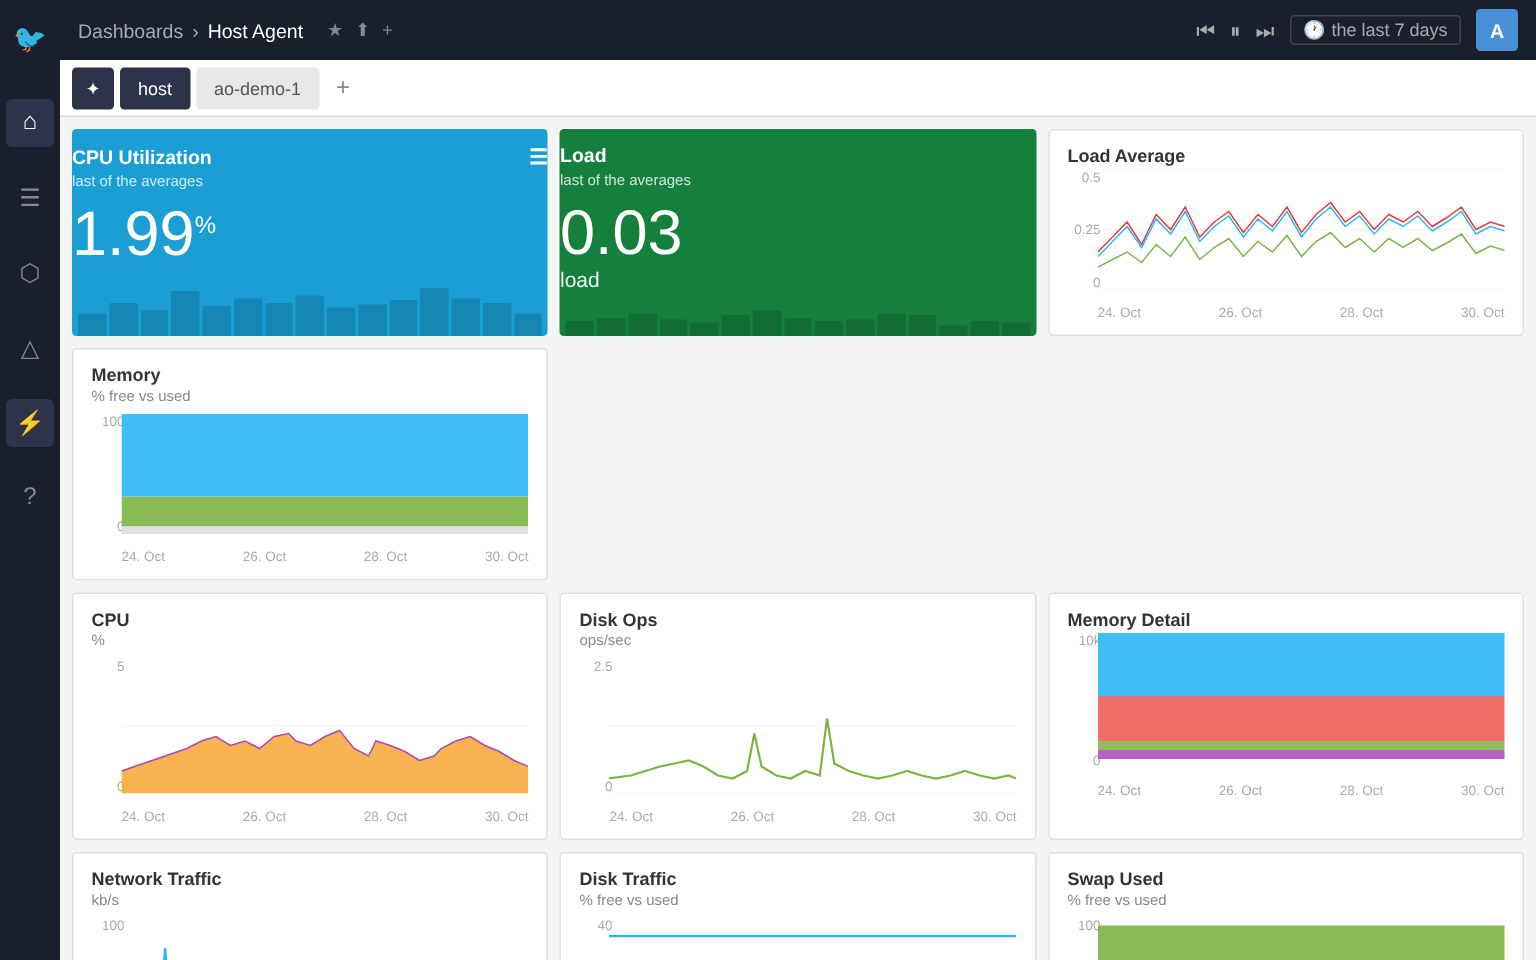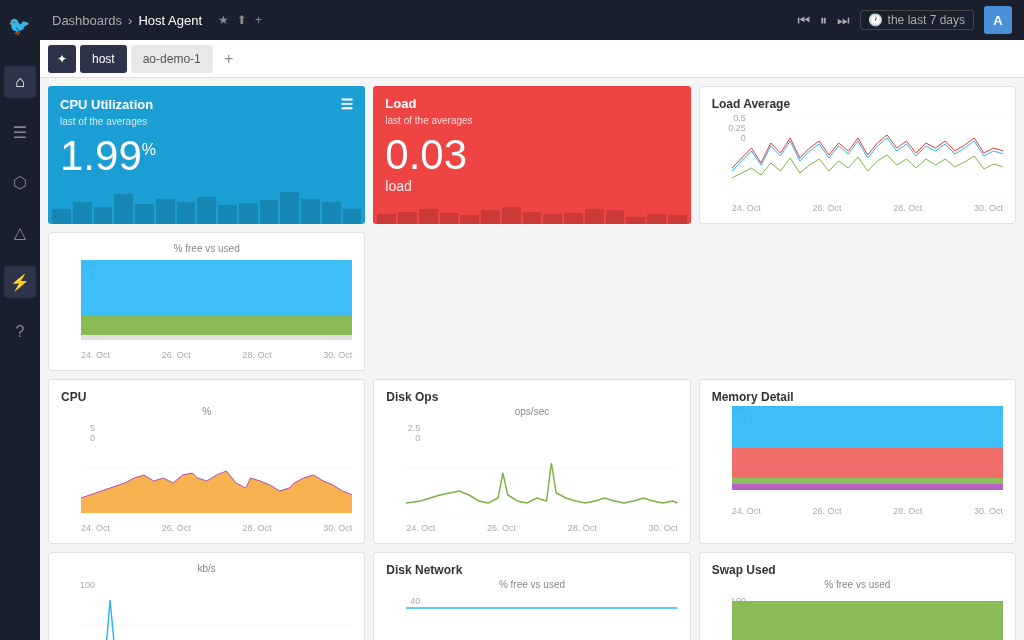--- a/index.html
+++ b/index.html
@@ -155,34 +155,33 @@
     .card-title {
       font-size: 12px;
       font-weight: 600;
       color: #333;
       margin-bottom: 2px;
     }
     .card-subtitle {
       font-size: 10px;
       color: #888;
       margin-bottom: 6px;
-      text-align: center;
     }
 
     
     .stat-card {
       border-radius: 3px;
-      padding: 10px 12px;
+      padding: 10px 0;
       color: #fff;
       position: relative;
       overflow: hidden;
       min-height: 130px;
     }
     .stat-card.cpu { background: #1a9ed4; }
-    .stat-card.load { background: #ef4444; }
+    .stat-card.load { background: #15803d; }
     .stat-card-title {
       font-size: 13px;
       font-weight: 600;
       color: #fff;
       display: flex;
       align-items: center;
       justify-content: space-between;
       margin-bottom: 4px;
     }
     .stat-card-sub {
@@ -219,27 +218,27 @@
     }
 
     
     .chart-area {
       width: 100%;
       height: 100px;
       position: relative;
     }
     .chart-yaxis {
       position: absolute;
-      left: 16px;
+      left: 4px;
       top: 0;
       bottom: 20px;
       width: 20px;
       display: flex;
       flex-direction: column;
-      justify-content: flex-start;
+      justify-content: space-between;
       font-size: 9px;
       color: #aaa;
       text-align: right;
       padding-right: 2px;
     }
     .chart-xaxis {
       position: absolute;
       bottom: 0;
       left: 20px;
       right: 0;
@@ -390,20 +389,21 @@
           <div class="chart-xaxis">
             <span>24. Oct</span>
             <span>26. Oct</span>
             <span>28. Oct</span>
             <span>30. Oct</span>
           </div>
         </div>
       </div>
 
       <div class="card">
+        <div class="card-title">Memory</div>
         <div class="card-subtitle">% free vs used</div>
         <div class="chart-area">
           <div class="chart-yaxis">
             <span>100</span>
             <span></span>
             <span>0</span>
           </div>
           <div class="chart-canvas">
             <svg viewBox="0 0 280 80" preserveAspectRatio="none">
 
@@ -506,20 +506,21 @@
             <span>28. Oct</span>
             <span>30. Oct</span>
           </div>
         </div>
       </div>
     </div>
 
     <div class="grid-row">
 
       <div class="card">
+        <div class="card-title">Network Traffic</div>
         <div class="card-subtitle">kb/s</div>
         <div class="chart-area" style="height:110px;">
           <div class="chart-yaxis">
             <span>100</span>
             <span></span>
 
           </div>
           <div class="chart-canvas">
             <svg viewBox="0 0 280 90" preserveAspectRatio="none">
               <line x1="0" y1="45" x2="280" y2="45" stroke="#eee" stroke-width="0.5"></line>
@@ -528,21 +529,21 @@
               <polyline fill="none" stroke="#29b6f6" stroke-width="1.5" points="0,82 15,80 25,78 30,20 35,72 45,78 55,80 65,75 75,78 85,80 95,78 105,76 115,78 125,80 135,78 145,76 155,78 165,80 175,78 185,76 195,78 205,80 215,78 225,76 235,78 245,80 255,78 265,76 275,78 280,78"></polyline>
 
               <polyline fill="none" stroke="#7cb342" stroke-width="1.5" points="0,86 15,85 25,83 30,60 35,83 45,85 55,86 65,84 75,85 85,86 95,85 105,84 115,85 125,86 135,85 145,84 155,85 165,86 175,85 185,84 195,85 205,86 215,85 225,84 235,85 245,86 255,85 265,84 275,85 280,85"></polyline>
             </svg>
           </div>
 
         </div>
       </div>
 
       <div class="card">
-        <div class="card-title">Disk Network</div>
+        <div class="card-title">Disk Traffic</div>
         <div class="card-subtitle">% free vs used</div>
         <div class="chart-area" style="height:110px;">
           <div class="chart-yaxis">
             <span>40</span>
             <span></span>
 
           </div>
           <div class="chart-canvas">
             <svg viewBox="0 0 280 90" preserveAspectRatio="none">
               <line x1="0" y1="45" x2="280" y2="45" stroke="#eee" stroke-width="0.5"></line>

